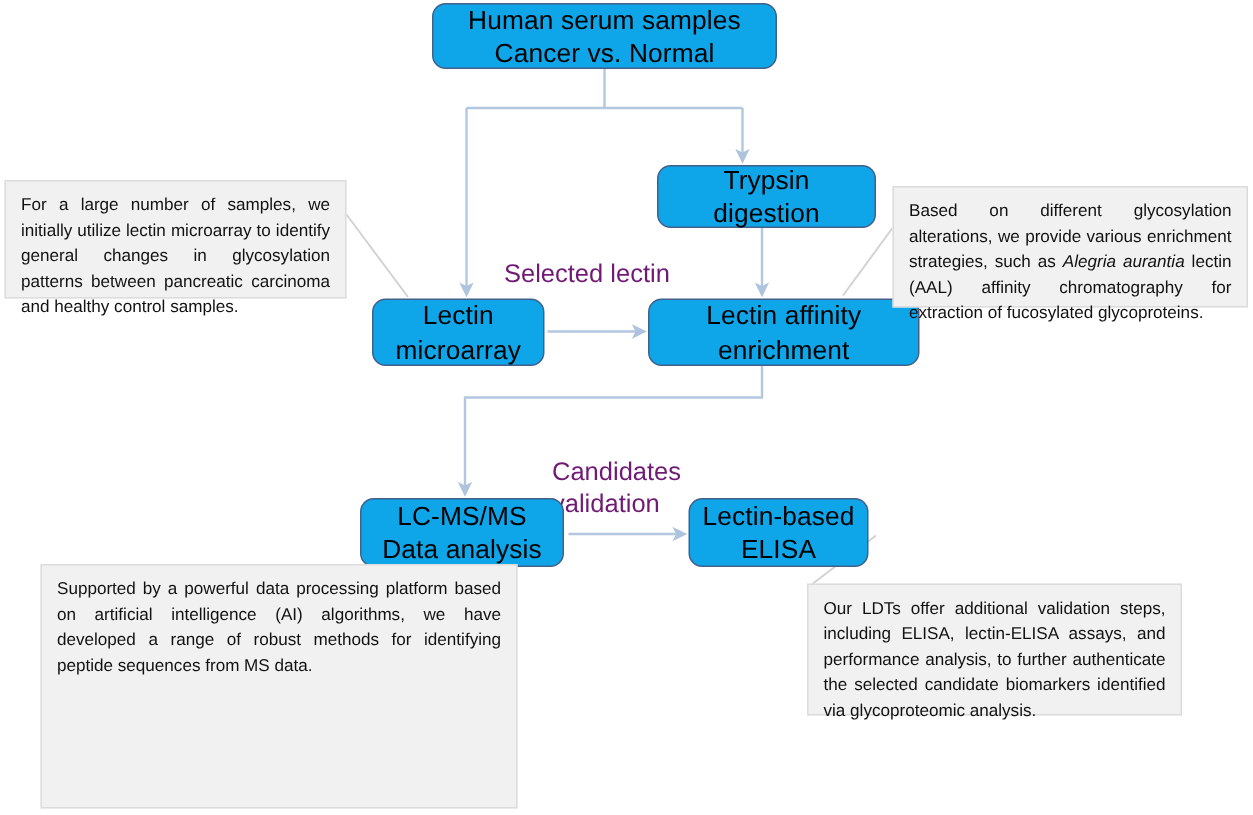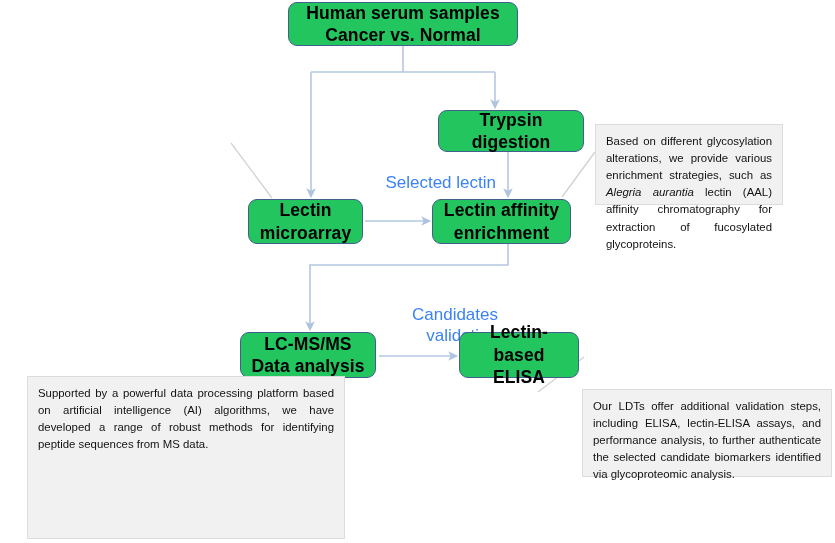--- a/index.html
+++ b/index.html
@@ -24,50 +24,49 @@
     top: 0;
     width: 835px;
     height: 543px;
     pointer-events: none;
   }
 
   
   .node {
     position: absolute;
     box-sizing: border-box;
-    background: #22c55e;
+    background: #0ea5e9;
     border: 1.7px solid #41618c;
     border-radius: 9px;
     display: flex;
     align-items: center;
     justify-content: center;
     text-align: center;
     color: #000000;
     font-size: 17.5px;
     line-height: 1.28;
     letter-spacing: 0.1px;
     z-index: 3;
-    font-weight: bold;
   }
   .node .node-label { display: block; padding: 0 8px; }
 
   #node-serum   { left: 288px; top: 2px;   width: 230px; height: 44px; }
   #node-trypsin { left: 438px; top: 110px; width: 146px; height: 42px; }
   #node-micro   { left: 248px; top: 199px; width: 115px; height: 45px; }
-  #node-affin   { left: 432px; top: 199px; width: 139px; height: 45px; }
+  #node-affin   { left: 432px; top: 199px; width: 181px; height: 45px; }
   #node-lcms    { left: 240px; top: 332px; width: 136px; height: 46px; }
   #node-elisa   { left: 459px; top: 332px; width: 120px; height: 46px; justify-content: center; }
 
   
   .edge-label {
     position: absolute;
-    color: #3b82f6;
+    color: #701a75;
     font-size: 17px;
     line-height: 1.22;
-    text-align: right;
+    text-align: left;
     white-space: pre-line;
     z-index: 2;
   }
   #label-selected-lectin { left: 336px; top: 173px; width: 160px; }
   #label-candidates      { left: 368px; top: 305px; width: 130px; }
 
   
   .callout {
     position: absolute;
     box-sizing: border-box;
@@ -79,23 +78,23 @@
     text-align: justify;
     text-justify: inter-word;
     padding: 8px 10px 9px 10px;
     z-index: 4;
   }
   .callout p { margin: 0; }
   .callout p + p { margin-top: 13px; }
   .callout i { font-style: italic; }
 
   #callout-microarray { left: 3px;   top: 120px; width: 228px; height: 79px; }
-  #callout-enrichment { left: 595px; top: 124px; width: 188px; height: 81px; }
+  #callout-enrichment { left: 595px; top: 124px; width: 237px; height: 81px; }
   #callout-lcms       { left: 27px;  top: 376px; width: 318px; height: 163px; }
-  #callout-elisa      { left: 538px; top: 389px; width: 250px; height: 88px; margin-left: 44px; }
+  #callout-elisa      { left: 538px; top: 389px; width: 250px; height: 88px; }
 </style>
 </head>
 <body>
 
 <div id="canvas">
 
   <svg id="wires" viewBox="0 0 835 543" xmlns="http://www.w3.org/2000/svg">
     <defs>
       <marker id="ah" markerWidth="8" markerHeight="8" refX="4.2" refY="3" orient="auto" markerUnits="strokeWidth">
         <path d="M0,0 L6.2,3 L0,6 L1.5,3 z" fill="#aec3de"></path>
@@ -149,20 +148,23 @@
   </div>
 
   <div class="node" id="node-elisa">
     <span class="node-label">Lectin-based<br>ELISA</span>
   </div>
 
   <div class="edge-label" id="label-selected-lectin">Selected lectin</div>
 
   <div class="edge-label" id="label-candidates">Candidates<br>validation</div>
 
+  <div class="callout" id="callout-microarray">
+    <p>For a large number of samples, we initially utilize lectin microarray to identify general changes in glycosylation patterns between pancreatic carcinoma and healthy control samples.</p>
+  </div>
 
   <div class="callout" id="callout-enrichment">
     <p><span>Based on different glycosylation alterations, we provide various enrichment strategies, such as </span><i>Alegria aurantia</i><span> lectin (AAL) affinity chromatography for extraction of fucosylated glycoproteins.</span></p>
   </div>
 
   <div class="callout" id="callout-lcms">
     <p>Supported by a powerful data processing platform based on artificial intelligence (AI) algorithms, we have developed a range of robust methods for identifying peptide sequences from MS data.</p>
   </div>
 
   <div class="callout" id="callout-elisa">

